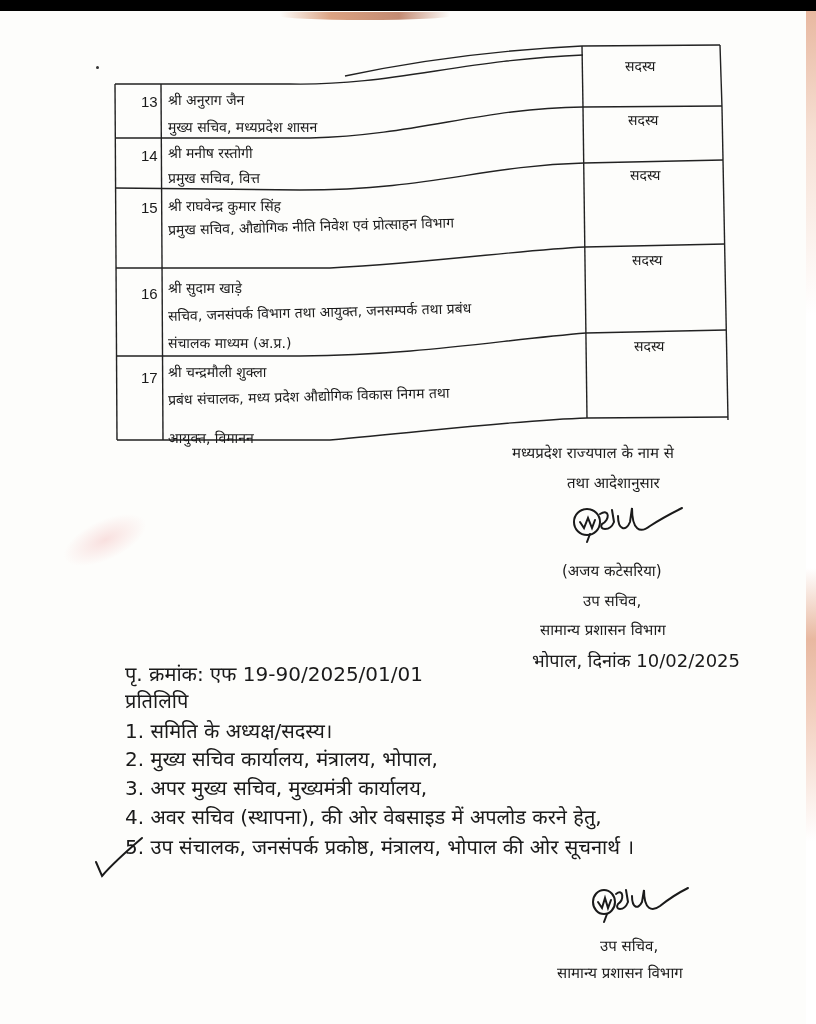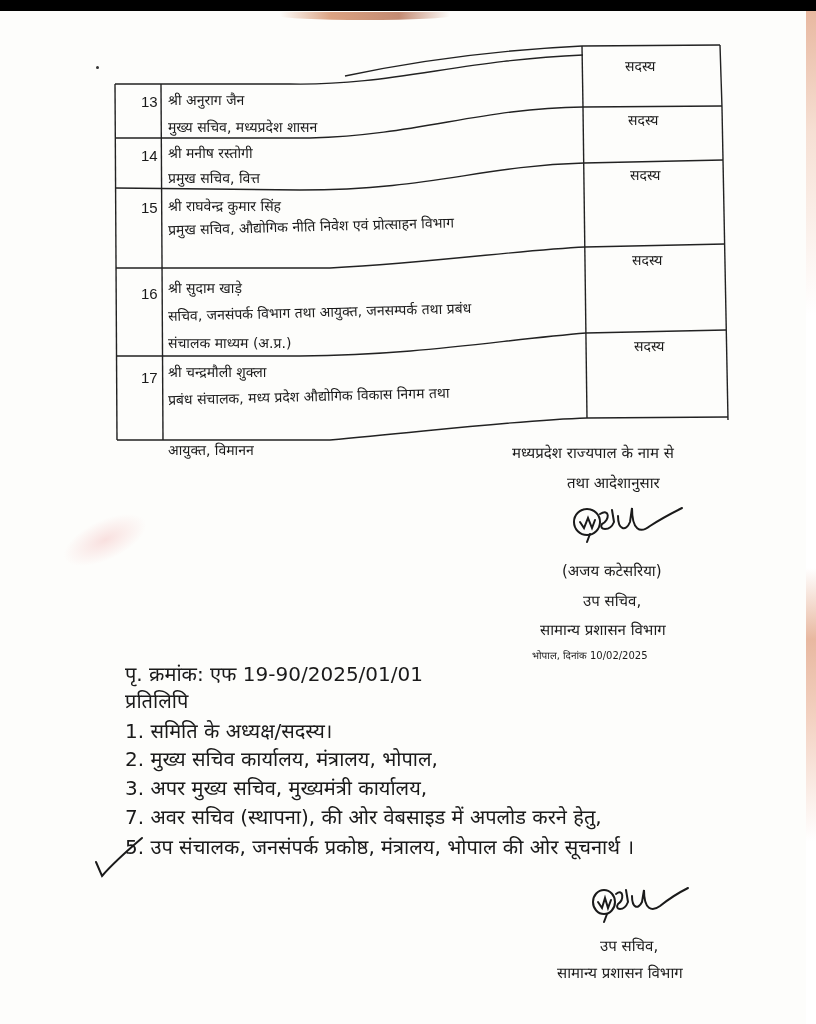--- a/index.html
+++ b/index.html
@@ -92,47 +92,47 @@
 
   <span class="sno" style="left:121px;top:285px">16</span>
   <span class="cell-text" style="left:168px;top:278px">श्री सुदाम खाड़े</span>
   <span class="cell-text" style="left:168px;top:306px;transform:rotate(-1.5deg);transform-origin:left">सचिव, जनसंपर्क विभाग तथा आयुक्त, जनसम्पर्क तथा प्रबंध</span>
   <span class="cell-text" style="left:168px;top:333px">संचालक माध्यम (अ.प्र.)</span>
   <span class="role" style="left:634px;top:336px">सदस्य</span>
 
   <span class="sno" style="left:121px;top:369px">17</span>
   <span class="cell-text" style="left:168px;top:362px">श्री चन्द्रमौली शुक्ला</span>
   <span class="cell-text" style="left:168px;top:390px;transform:rotate(-1.5deg);transform-origin:left">प्रबंध संचालक, मध्य प्रदेश औद्योगिक विकास निगम तथा</span>
-  <span class="cell-text" style="left:168px;top:440px">आयुक्त, विमानन</span>
+  <span class="cell-text" style="left:168px;top:428px">आयुक्त, विमानन</span>
 </div>
 
 <div class="line" style="left:512px;top:442px;font-size:15px">मध्यप्रदेश राज्यपाल के नाम से</div>
 <div class="line" style="left:567px;top:472px;font-size:15px">तथा आदेशानुसार</div>
 
 <svg style="position:absolute;left:570px;top:500px" width="130" height="50">
   <g stroke="#1a1a1a" stroke-width="2" fill="none" stroke-linecap="round">
     <ellipse cx="17" cy="22" rx="13" ry="13"></ellipse>
     <path d="M 10 22 L 14 28 L 18 18 L 22 28 L 25 20"></path>
     <path d="M 30 14 C 40 8, 40 20, 32 24 C 28 30, 40 32, 44 22 L 42 10"></path>
     <path d="M 48 16 C 48 30, 56 32, 60 22 L 62 8 C 62 30, 70 34, 80 26 C 92 18, 104 12, 112 8"></path>
     <path d="M 20 34 L 17 42"></path>
   </g>
 </svg>
 
 <div class="line" style="left:562px;top:560px;font-size:15px">(अजय कटेसरिया)</div>
 <div class="line" style="left:583px;top:590px;font-size:15px">उप सचिव,</div>
 <div class="line" style="left:540px;top:619px;font-size:15px">सामान्य प्रशासन विभाग</div>
-<div class="line" style="left:532px;top:648px;font-size:10px">भोपाल, दिनांक 10/02/2025</div>
+<div class="line" style="left:532px;top:648px;font-size:18px">भोपाल, दिनांक 10/02/2025</div>
 
 <div class="line" style="left:125px;top:660px">पृ. क्रमांक: एफ 19-90/2025/01/01</div>
 <div class="line" style="left:125px;top:687px">प्रतिलिपि</div>
 <div class="line" style="left:125px;top:717px">1.  समिति के अध्यक्ष/सदस्य।</div>
 <div class="line" style="left:125px;top:745px">2.  मुख्य सचिव कार्यालय, मंत्रालय, भोपाल,</div>
 <div class="line" style="left:125px;top:774px">3.  अपर मुख्य सचिव, मुख्यमंत्री कार्यालय,</div>
-<div class="line" style="left:125px;top:803px">7.  अवर सचिव (स्थापना), की ओर वेबसाइड में अपलोड करने हेतु,</div>
+<div class="line" style="left:125px;top:803px">4.  अवर सचिव (स्थापना), की ओर वेबसाइड में अपलोड करने हेतु,</div>
 <div class="line" style="left:125px;top:833px">5.  उप संचालक, जनसंपर्क प्रकोष्ठ, मंत्रालय, भोपाल की ओर सूचनार्थ ।</div>
 
 <svg style="position:absolute;left:90px;top:832px" width="60" height="50">
   <path d="M 6 30 L 12 44 C 24 30, 38 18, 52 6" stroke="#1a1a1a" stroke-width="2" fill="none" stroke-linecap="round"></path>
 </svg>
 
 <svg style="position:absolute;left:590px;top:882px" width="110" height="44">
   <g stroke="#1a1a1a" stroke-width="2" fill="none" stroke-linecap="round">
     <ellipse cx="14" cy="20" rx="11" ry="12"></ellipse>
     <path d="M 8 20 L 12 26 L 15 16 L 18 26 L 21 18"></path>

